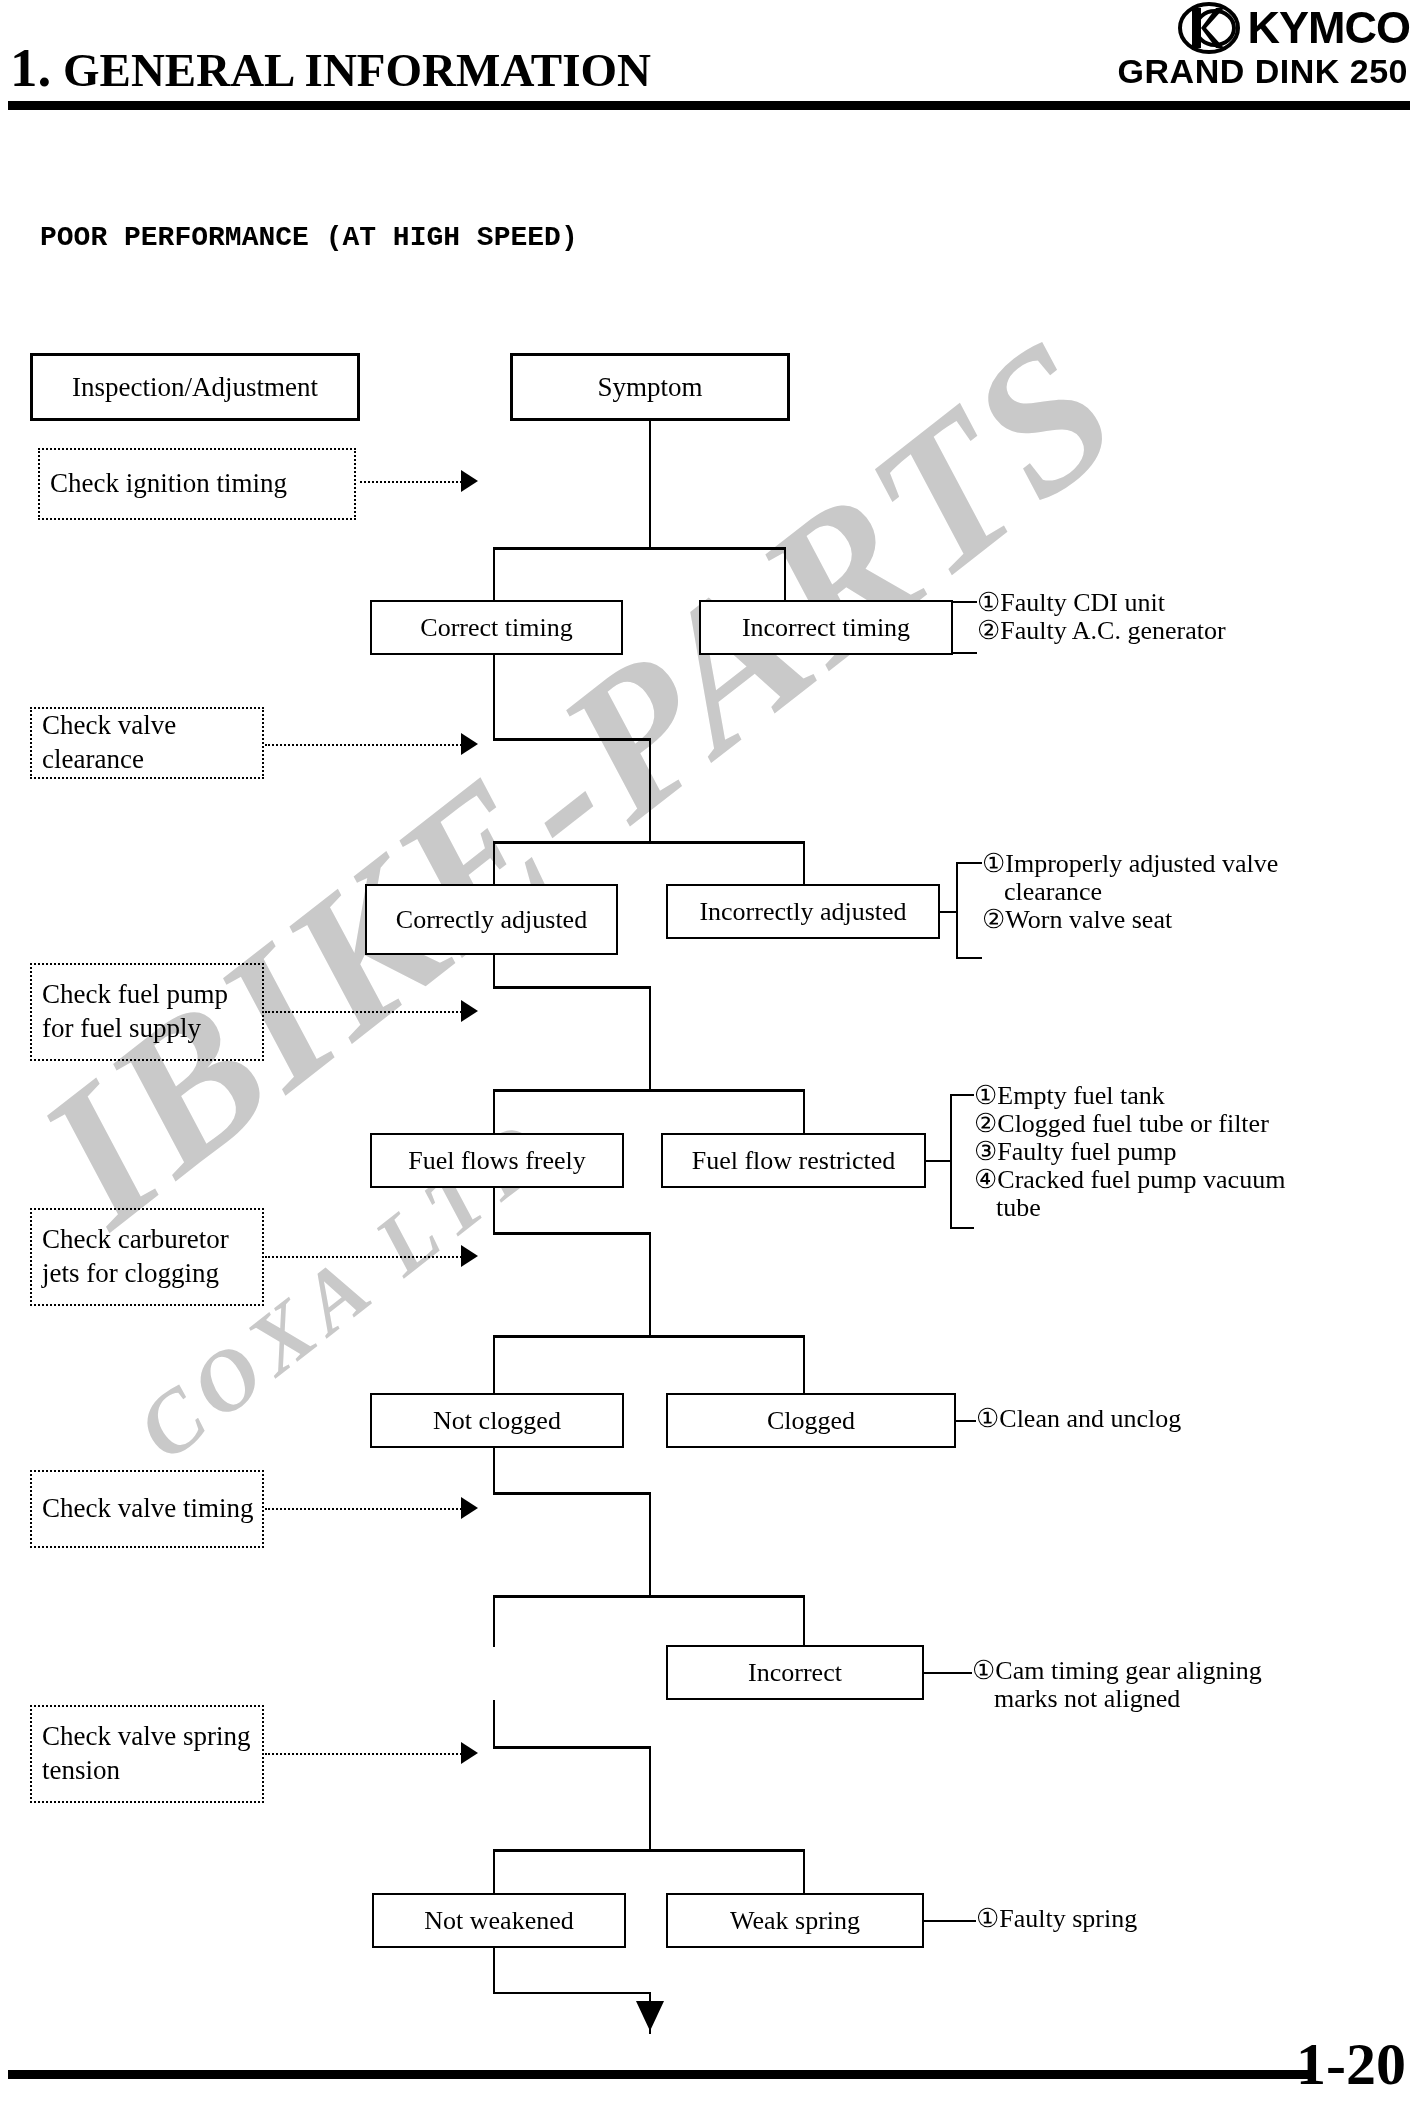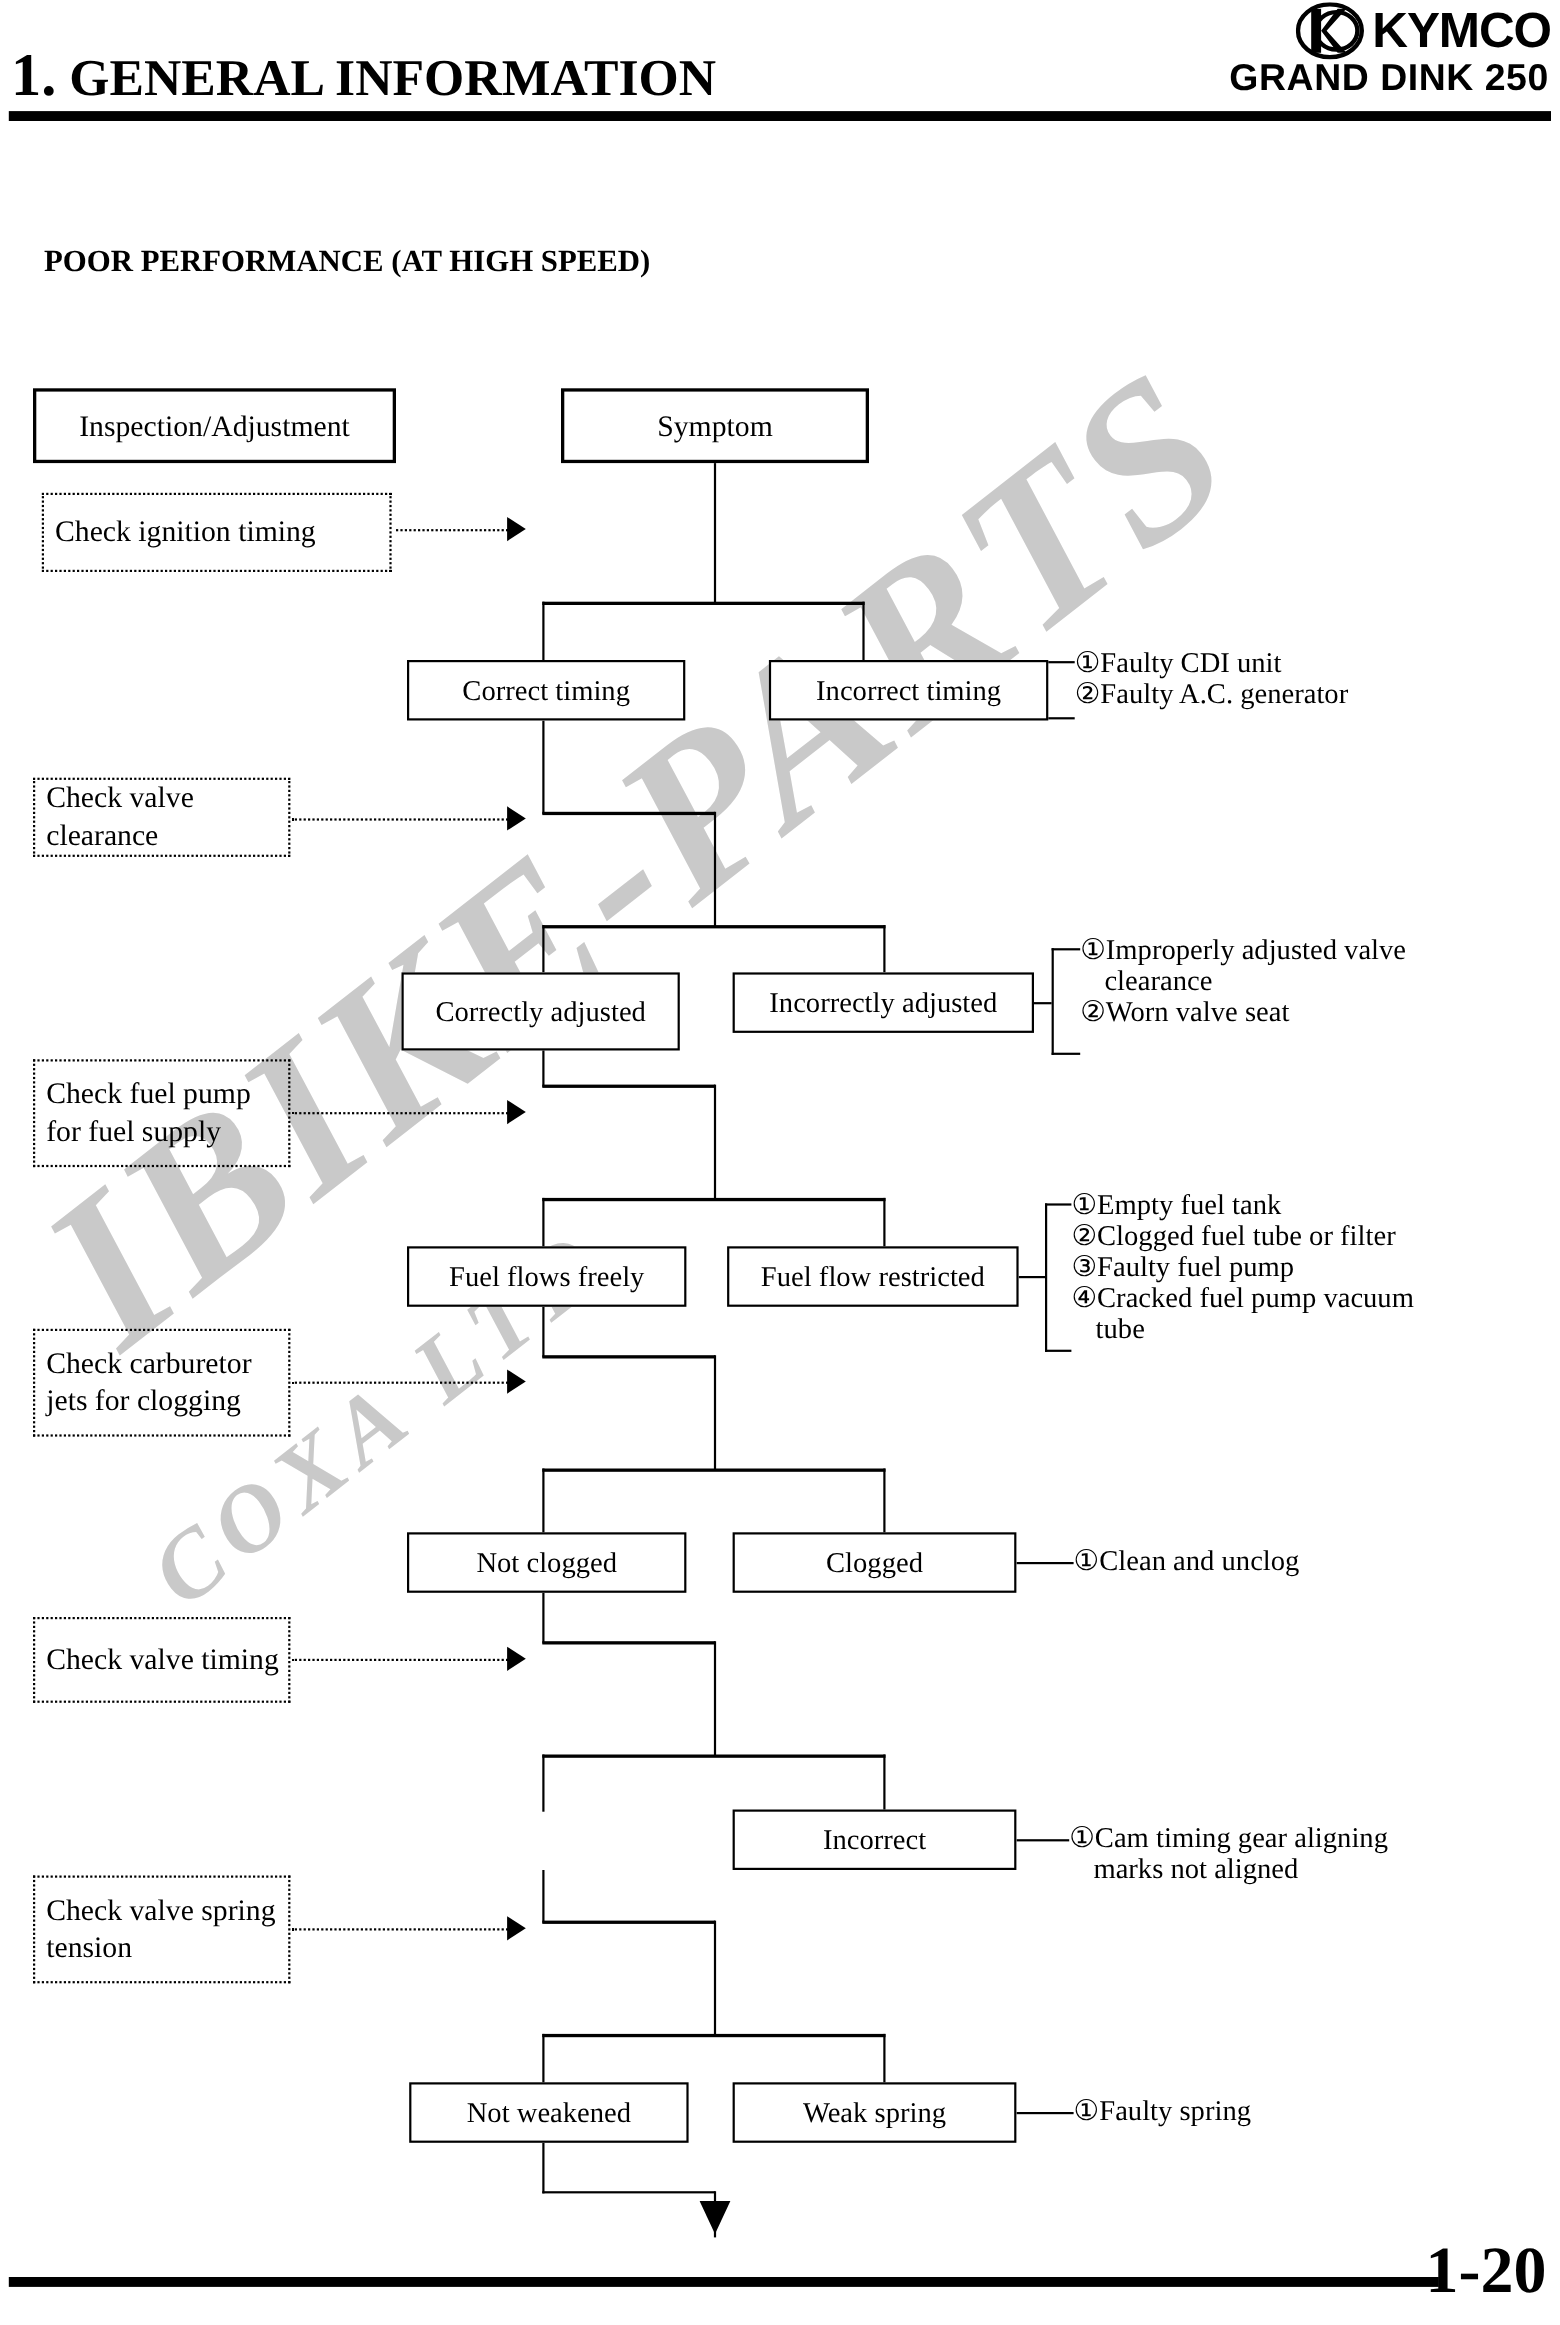--- a/index.html
+++ b/index.html
@@ -69,21 +69,21 @@
     white-space:nowrap;
   }
   .hdr-rule {
     position:absolute; left:8px; top:101px; width:1402px; height:9px;
     background:#000;
   }
 
   
   .sec-title {
     position:absolute; left:40px; top:222px;
-    font-family:Liberation Serif, serif;
+    font-family:Liberation Mono, monospace;
     font-weight:bold; font-size:28px; letter-spacing:0px;
     z-index:5; white-space:nowrap;
   }
 
   
   .chart { position:absolute; left:0; top:0; width:1418px; height:2114px; z-index:3;}
 
   .hbox {
     position:absolute;
     border:3px solid #000;
@@ -273,21 +273,21 @@
       <span>Check carburetor jets for clogging</span>
     </div>
     <div class="dotline" style="left:265px; top:1256px; width:205px;"></div>
     <div class="arrow-r" style="left:461px; top:1245px;"></div>
 
     <div class="hline-thick" style="left:493px; top:1335px; width:312px;"></div>
     <div class="vline" style="left:493px; top:1335px; height:60px;"></div>
     <div class="vline" style="left:803px; top:1335px; height:60px;"></div>
 
     <div class="sbox" style="left:370px; top:1393px; width:254px; height:55px;">Not clogged</div>
-    <div class="sbox" style="left:666px; top:1393px; width:258px; height:55px;">Clogged</div>
+    <div class="sbox" style="left:666px; top:1393px; width:290px; height:55px;">Clogged</div>
 
     <div class="hline" style="left:924px; top:1420px; width:52px;"></div>
     <div class="cause" style="left:976px; top:1405px;">
       <div>①Clean and unclog</div>
     </div>
 
     <div class="vline" style="left:493px; top:1448px; height:46px;"></div>
     <div class="hline-thick" style="left:493px; top:1492px; width:157px;"></div>
     <div class="vline" style="left:649px; top:1492px; height:105px;"></div>
 

